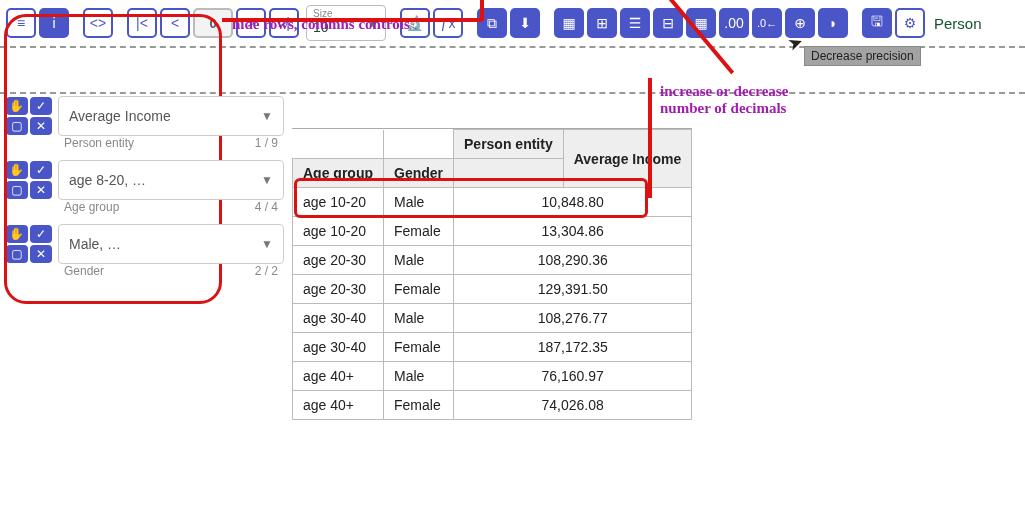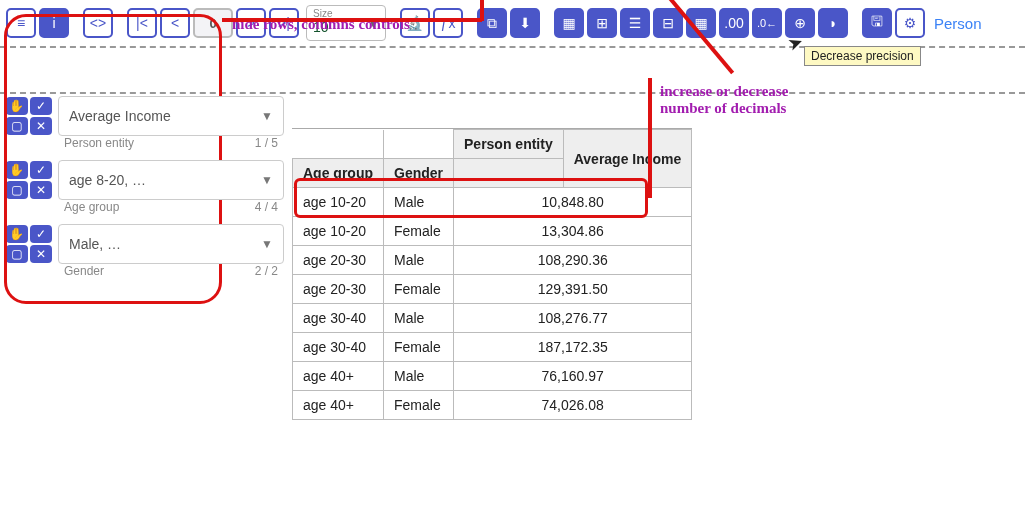--- a/index.html
+++ b/index.html
@@ -9,23 +9,23 @@
   .toolbar { display: flex; align-items: center; gap: 3px; padding: 4px 6px; border-bottom: 2px dashed #999; position: relative; height: 48px; }
   .tb-btn { width: 30px; height: 30px; border-radius: 5px; display: flex; align-items: center; justify-content: center; cursor: pointer; font-size: 14px; }
   .tb-btn.outlined { border: 2px solid #4a56c8; background: #fff; color: #4a56c8; }
   .tb-btn.filled { background: #4a56c8; color: #fff; border: 2px solid #4a56c8; }
   .page-num { width: 40px; height: 30px; border: 2px solid #bbb; border-radius: 5px; display:flex; align-items:center; justify-content:center; background: #f3f3f6; color:#555; font-weight:bold; }
   .size-box { width: 80px; height: 36px; border: 1px solid #bbb; border-radius: 4px; display:flex; flex-direction:column; padding: 2px 6px; margin-left:4px; position:relative; }
   .size-box .lbl { font-size: 10px; color: #888; }
   .size-box .val { font-size: 14px; color:#14532d; }
   .size-box .caret { position:absolute; right:6px; top:12px; color:#666; font-size:11px; }
   .gap { width: 8px; }
-  .entity-lbl { margin-left: 6px; font-size:15px; color:#3b82f6; }
-  
-  .tooltip { position:absolute; top: 46px; left: 804px; background:#fef9c3; border:1px solid #888; padding:2px 6px; font-size:12px; color:#222; white-space:nowrap; z-index:5; }
+  .entity-lbl { margin-left: 6px; font-size:15px; color:#14532d; }
+  
+  .tooltip { position:absolute; top: 46px; left: 804px; background:#a3a3a3; border:1px solid #888; padding:2px 6px; font-size:12px; color:#222; white-space:nowrap; z-index:5; }
   .cursor-ptr { position:absolute; top:32px; left:788px; font-size:18px; z-index:6; transform: rotate(-20deg); }
   
   
   .workspace { display:flex; position: relative; padding-top: 40px; }
   .annot { position:absolute; color:#a21caf; font-weight:bold; font-size:15px; pointer-events:none;font-family:Liberation Serif, serif; }
   .red-box { position:absolute; border:3.5px solid #d11; border-radius:22px; pointer-events:none; }
   .red-line { position:absolute; background:#d11; pointer-events:none; }
 
   
   .sidebar { width: 290px; padding: 8px 6px; display:flex; flex-direction:column; gap:10px; }
@@ -157,21 +157,21 @@
           <div class="ic">▢</div>
           <div class="ic">✕</div>
         </div>
         <div class="select">
           <span>Average Income</span>
           <span class="caret">▼</span>
         </div>
       </div>
       <div class="panel-sub">
         <span>Person entity</span>
-        <span>1 / 5</span>
+        <span>1 / 9</span>
       </div>
     </div>
 
     <div>
       <div class="panel">
         <div class="icon-grid">
           <div class="ic">✋</div>
           <div class="ic">✓</div>
           <div class="ic">▢</div>
           <div class="ic">✕</div>

